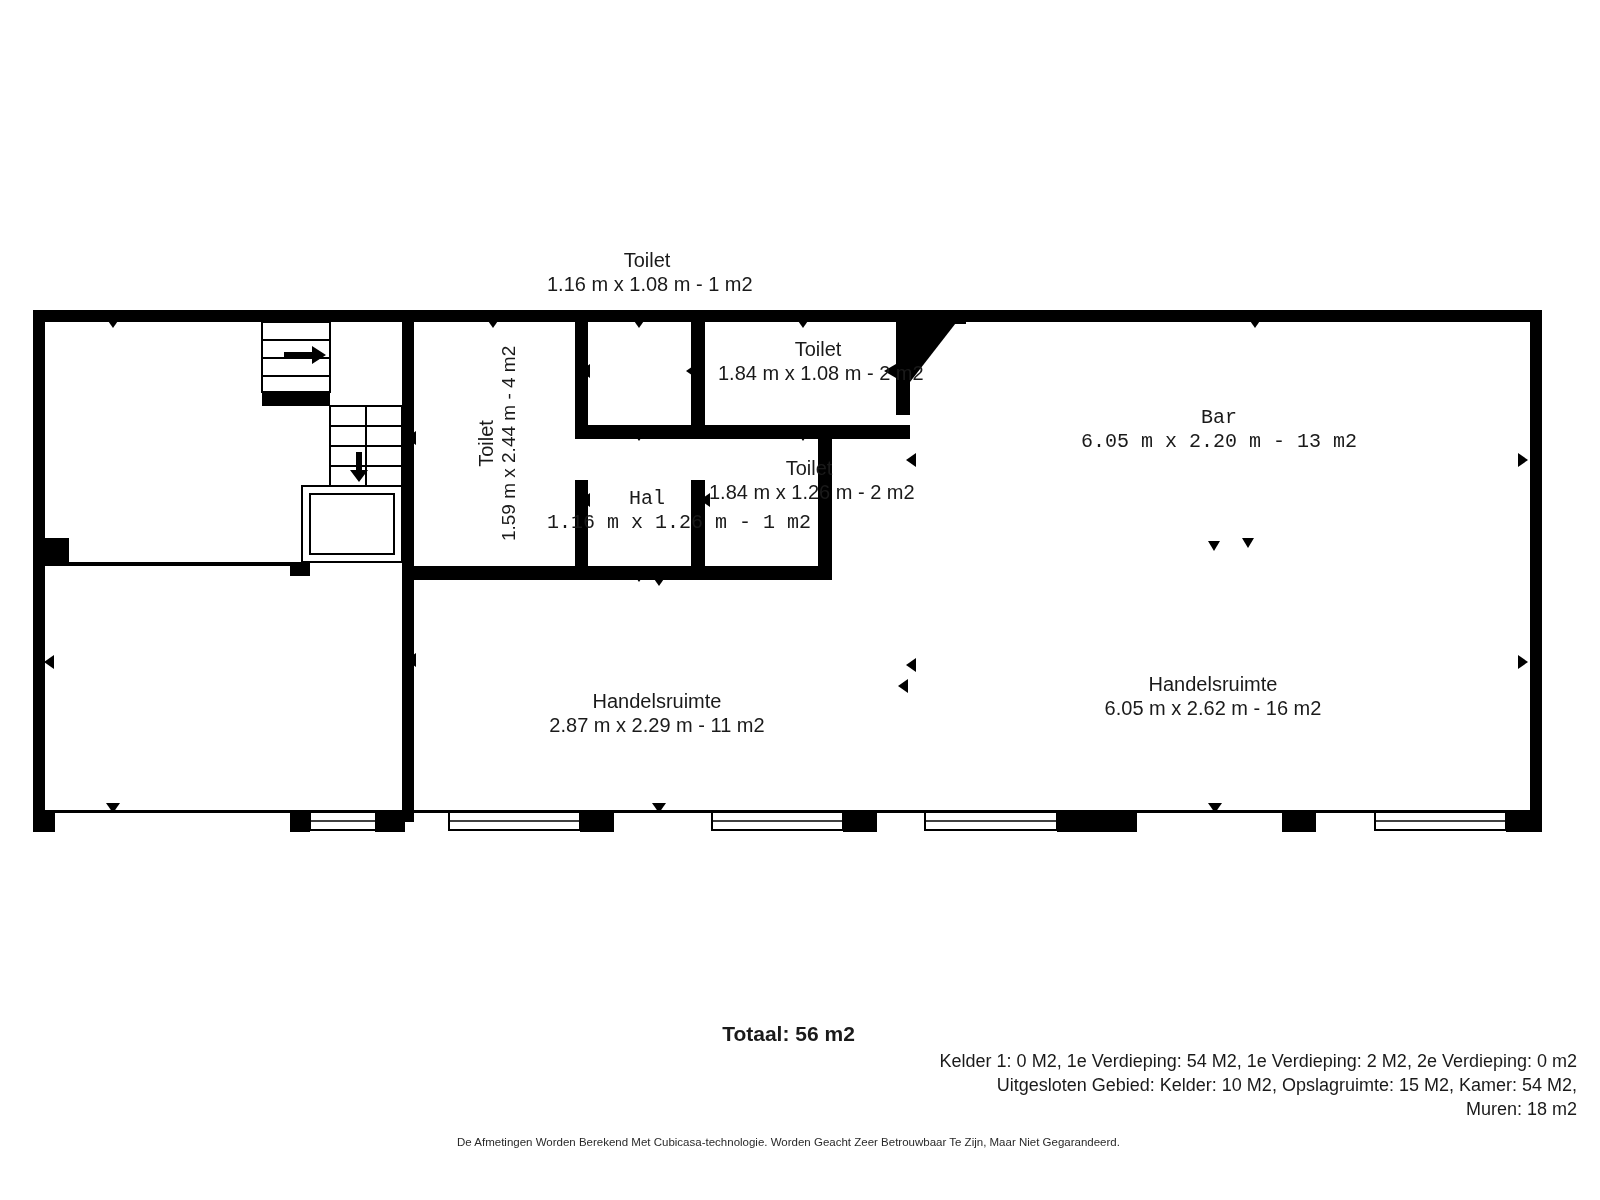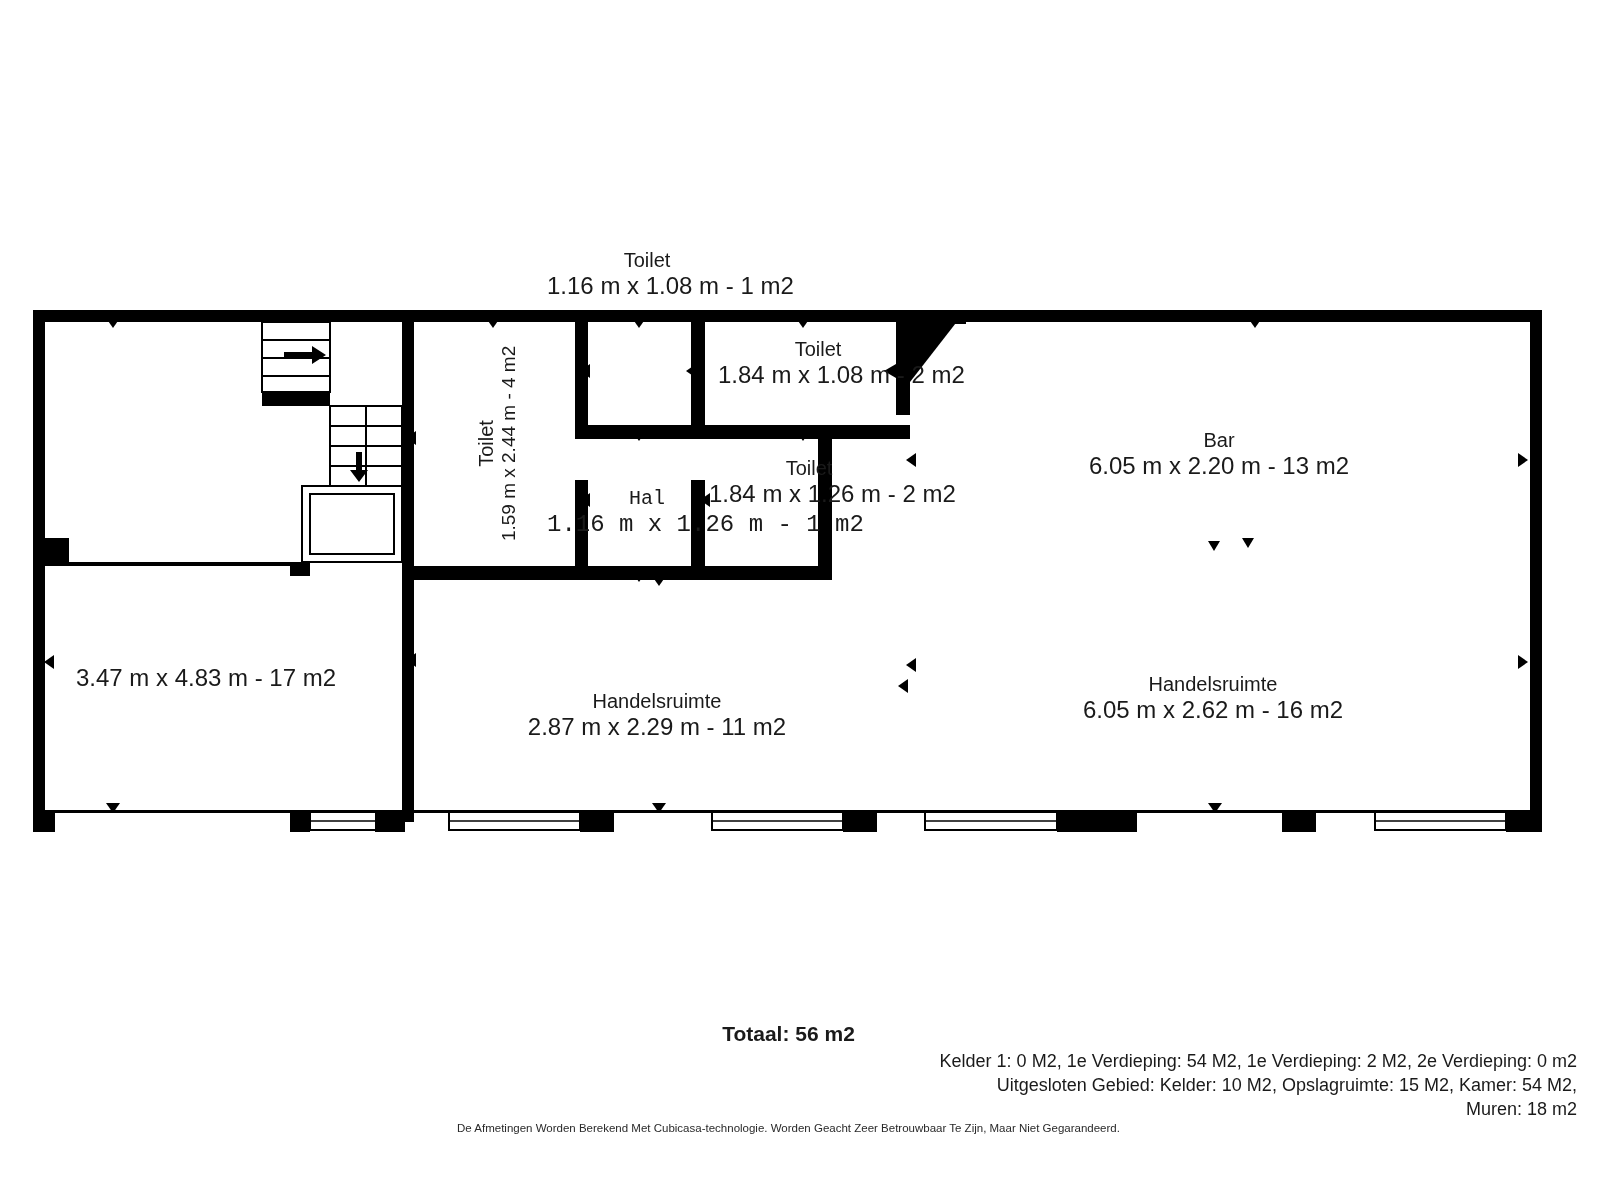--- a/index.html
+++ b/index.html
@@ -29,21 +29,21 @@
     color: #1a1a1a;
     white-space: nowrap;
     pointer-events: none;
   }
   .lbl .name {
     display: block;
     font-size: 20px;
   }
   .lbl .dim {
     display: block;
-    font-size: 24px;
+    font-size: 20px;
   }
   .lbl.rot {
     transform: rotate(-90deg);
     transform-origin: 50% 50%;
   }
   .lbl.rot .dim {
     font-size: 19px;
   }
   
   #footer {
@@ -57,20 +57,21 @@
     font-size: 21px;
     font-weight: bold;
     margin-bottom: 4px;
   }
   #footer .breakdown {
     font-size: 18px;
     line-height: 1.33;
     text-align: right;
   }
   #footer .disclaimer {
+    margin-top: 14px;
     font-size: 11.5px;
     color: #2a2a2a;
   }
 </style>
 </head>
 <body>
 
 <svg id="plan" viewBox="0 0 1600 1200" xmlns="http://www.w3.org/2000/svg">
 
   <g fill="#000000">
@@ -207,27 +208,26 @@
 <div class="lbl" style="left:709px; top:456px; width:200px;">
   <span class="name">Toilet</span>
   <span class="dim">1.84 m x 1.26 m - 2 m2</span>
 </div>
 
 <div class="lbl" style="left:547px; top:487px; width:200px;font-family:Liberation Mono, monospace;">
   <span class="name">Hal</span>
   <span class="dim">1.16 m x 1.26 m - 1 m2</span>
 </div>
 
-<div class="lbl" style="left:1059px; top:428px; width:320px;">
+<div class="lbl" style="left:1059px; top:406px; width:320px;font-family:Liberation Mono, monospace;">
   <span class="name">Bar</span>
   <span class="dim">6.05 m x 2.20 m - 13 m2</span>
 </div>
 
 <div class="lbl" style="left:46px; top:664px; width:320px;">
-  <span class="dim">3.47 m x 4.83 m - 17 m2</span>
 </div>
 
 <div class="lbl" style="left:497px; top:689px; width:320px;">
   <span class="name">Handelsruimte</span>
   <span class="dim">2.87 m x 2.29 m - 11 m2</span>
 </div>
 
 <div class="lbl" style="left:1053px; top:672px; width:320px;">
   <span class="name">Handelsruimte</span>
   <span class="dim">6.05 m x 2.62 m - 16 m2</span>

